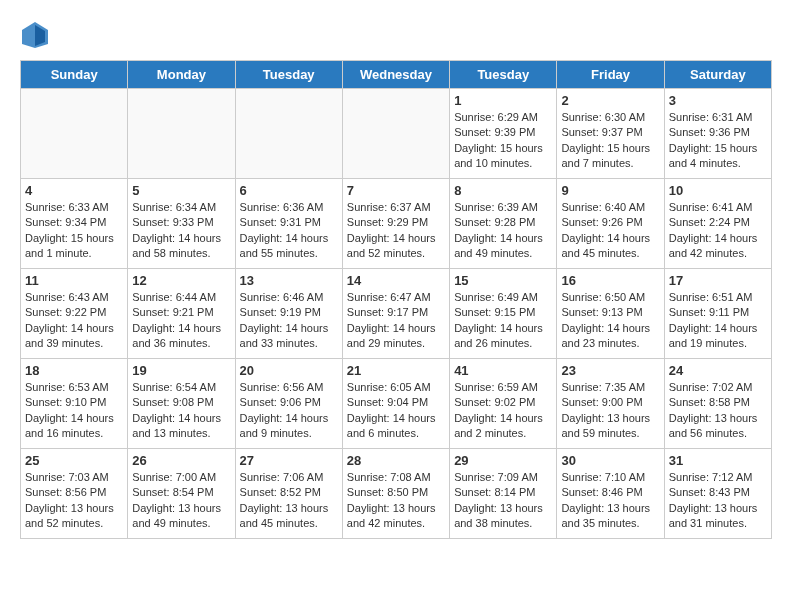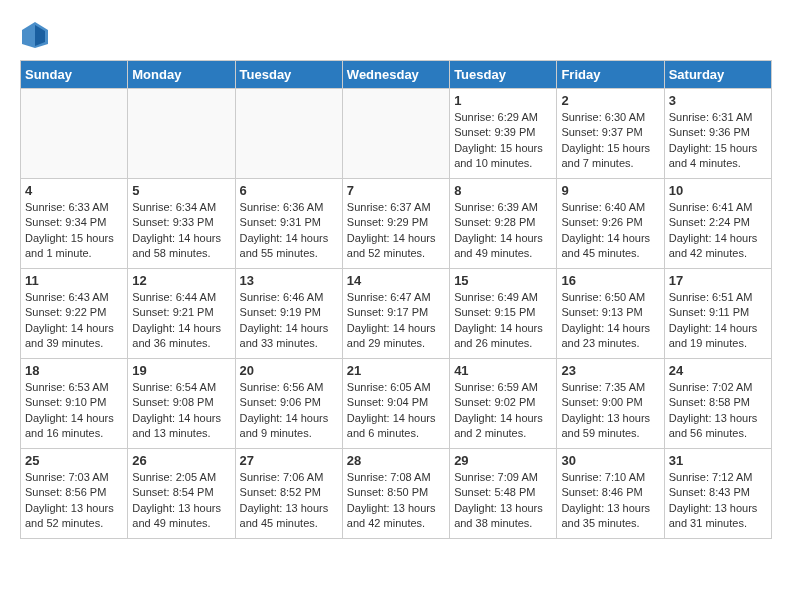--- a/index.html
+++ b/index.html
@@ -56,21 +56,21 @@
       width: 100%;
       border-collapse: collapse;
       table-layout: fixed;
     }
     .calendar th {
       background-color: #2a7abf;
       color: #fff;
       padding: 6px 4px;
       font-size: 13px;
       font-weight: bold;
-      text-align: left;
+      text-align: center;
       border: 1px solid #ccc;
     }
     .calendar td {
       border: 1px solid #ccc;
       padding: 4px;
       vertical-align: top;
       height: 90px;
       font-size: 10px;
       color: #333;
       background: #fff;
@@ -307,21 +307,21 @@
       <tr>
         <td>
           <span class="day-number">25</span>
           <div class="day-info">Sunrise: 7:03 AM
 Sunset: 8:56 PM
 Daylight: 13 hours
 and 52 minutes.</div>
         </td>
         <td>
           <span class="day-number">26</span>
-          <div class="day-info">Sunrise: 2:05 AM
+          <div class="day-info">Sunrise: 7:00 AM
 Sunset: 8:54 PM
 Daylight: 13 hours
 and 49 minutes.</div>
         </td>
         <td>
           <span class="day-number">27</span>
           <div class="day-info">Sunrise: 7:06 AM
 Sunset: 8:52 PM
 Daylight: 13 hours
 and 45 minutes.</div>
@@ -329,21 +329,21 @@
         <td>
           <span class="day-number">28</span>
           <div class="day-info">Sunrise: 7:08 AM
 Sunset: 8:50 PM
 Daylight: 13 hours
 and 42 minutes.</div>
         </td>
         <td>
           <span class="day-number">29</span>
           <div class="day-info">Sunrise: 7:09 AM
-Sunset: 5:48 PM
+Sunset: 8:14 PM
 Daylight: 13 hours
 and 38 minutes.</div>
         </td>
         <td>
           <span class="day-number">30</span>
           <div class="day-info">Sunrise: 7:10 AM
 Sunset: 8:46 PM
 Daylight: 13 hours
 and 35 minutes.</div>
         </td>

